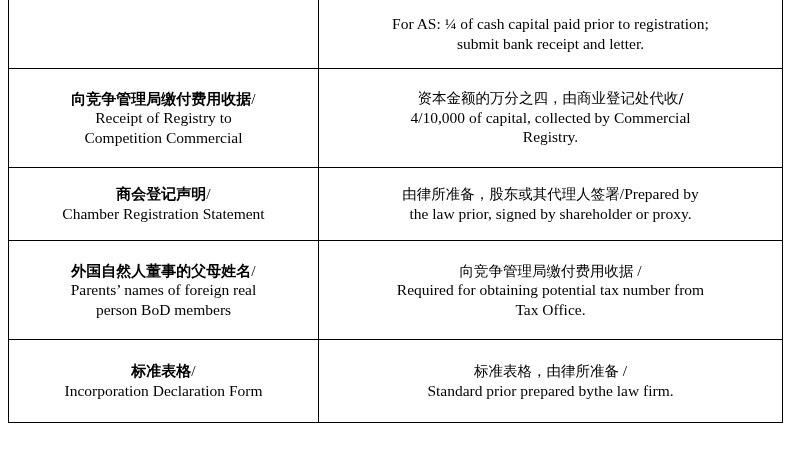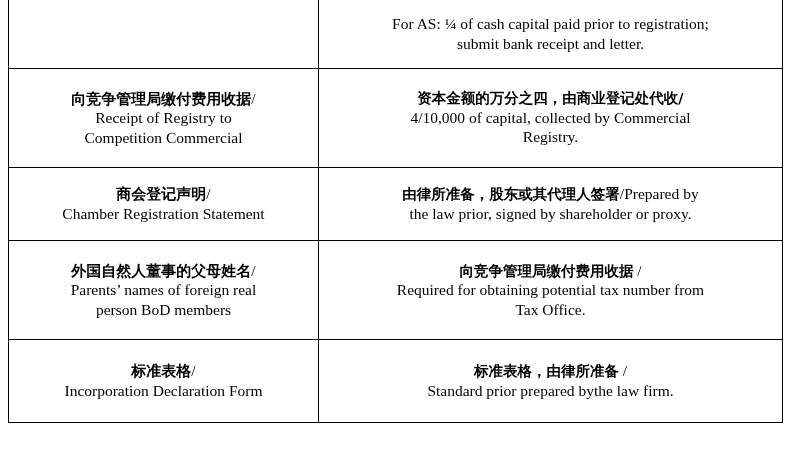--- a/index.html
+++ b/index.html
@@ -48,21 +48,21 @@
     font-size: 15.5px;
   }
   .zh {
     font-family: Liberation Sans, sans-serif;
     font-weight: bold;
     font-size: 15px;
   }
   .zh-reg {
     font-family: "DejaVu Sans", sans-serif;
     font-size: 14.5px;
-    font-weight: bold;
+    font-weight: normal;
   }
   .en {
     font-family: "Liberation Serif", serif;
     font-size: 15.5px;
   }
   .slash {
     font-family: "Liberation Serif", serif;
     font-size: 15.5px;
   }
   .line { display: block; }

